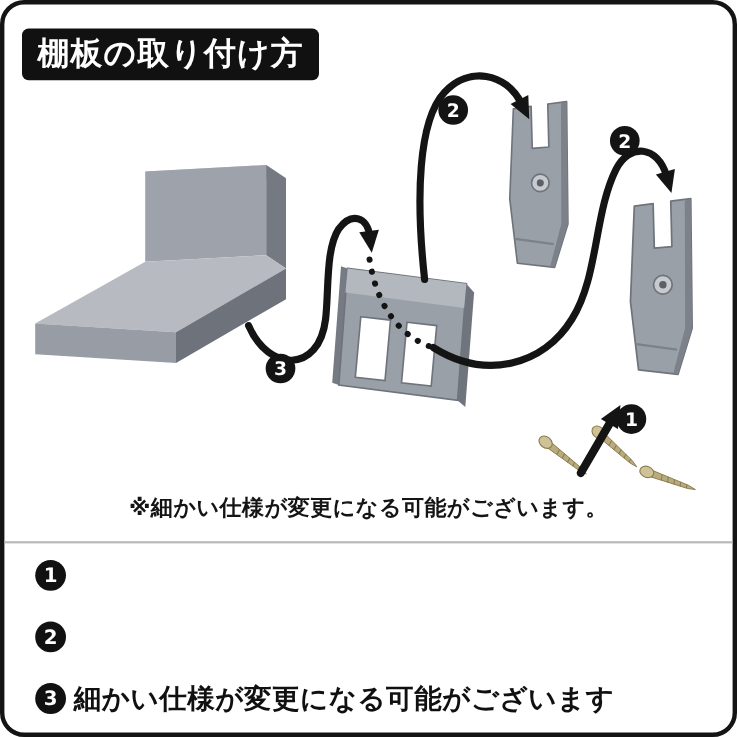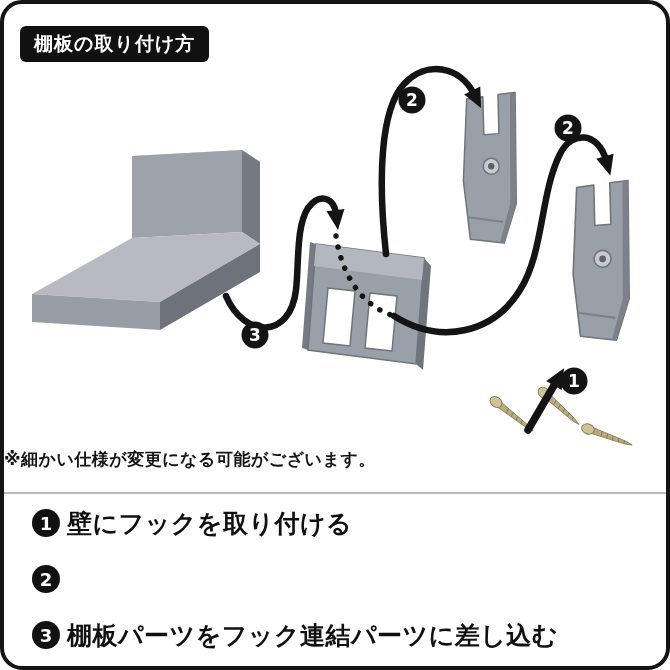--- a/index.html
+++ b/index.html
@@ -9,32 +9,32 @@
     width:670px;height:670px;
     box-sizing:border-box;
     border:4px solid #141414;
     border-radius:22px;
     background:#ffffff;
     overflow:hidden;
   }
   .title-box{
     position:absolute;top:22px;left:16px;
     background:#111111;color:#ffffff;
-    font-size:19px;font-weight:700;
+    font-size:29px;font-weight:700;
     padding:7px 14px 8px 14px;
     border-radius:6px;
     letter-spacing:1px;
     line-height:1.1;
     z-index:3;
   }
   .diagram-svg{position:absolute;top:0;left:0;z-index:1;}
   .note{
     position:absolute;top:444px;left:0;width:100%;
-    text-align:left;
-    font-size:17px;font-weight:600;color:#141414;
+    text-align:center;
+    font-size:20px;font-weight:600;color:#141414;
     letter-spacing:0.5px;
     z-index:2;
   }
   .divider{
     position:absolute;top:488px;left:0;right:0;height:2px;
     background:#b9b9b9;
   }
   .step-row{
     position:absolute;left:28px;
     display:flex;align-items:center;gap:7px;
@@ -141,23 +141,22 @@
       <text x="570" y="377" dy="0.36em" text-anchor="middle" font-size="17" font-weight="700" fill="#ffffff">1</text>
     </g>
   </svg>
 
   <div class="note">※細かい仕様が変更になる可能がございます。</div>
 
   <div class="divider"></div>
 
   <div class="step-row s1">
     <span class="step-badge">1</span>
-    <span class="step-text">壁にフックを取り付ける</span>
   </div>
   <div class="step-row s2">
     <span class="step-badge">2</span>
   </div>
   <div class="step-row s3">
     <span class="step-badge">3</span>
-    <span class="step-text">棚板パーツをフック連結パーツに差し込む</span>
+    <span class="step-text">細かい仕様が変更になる可能がございます</span>
   </div>
 
 </div>
 
 </body></html>

